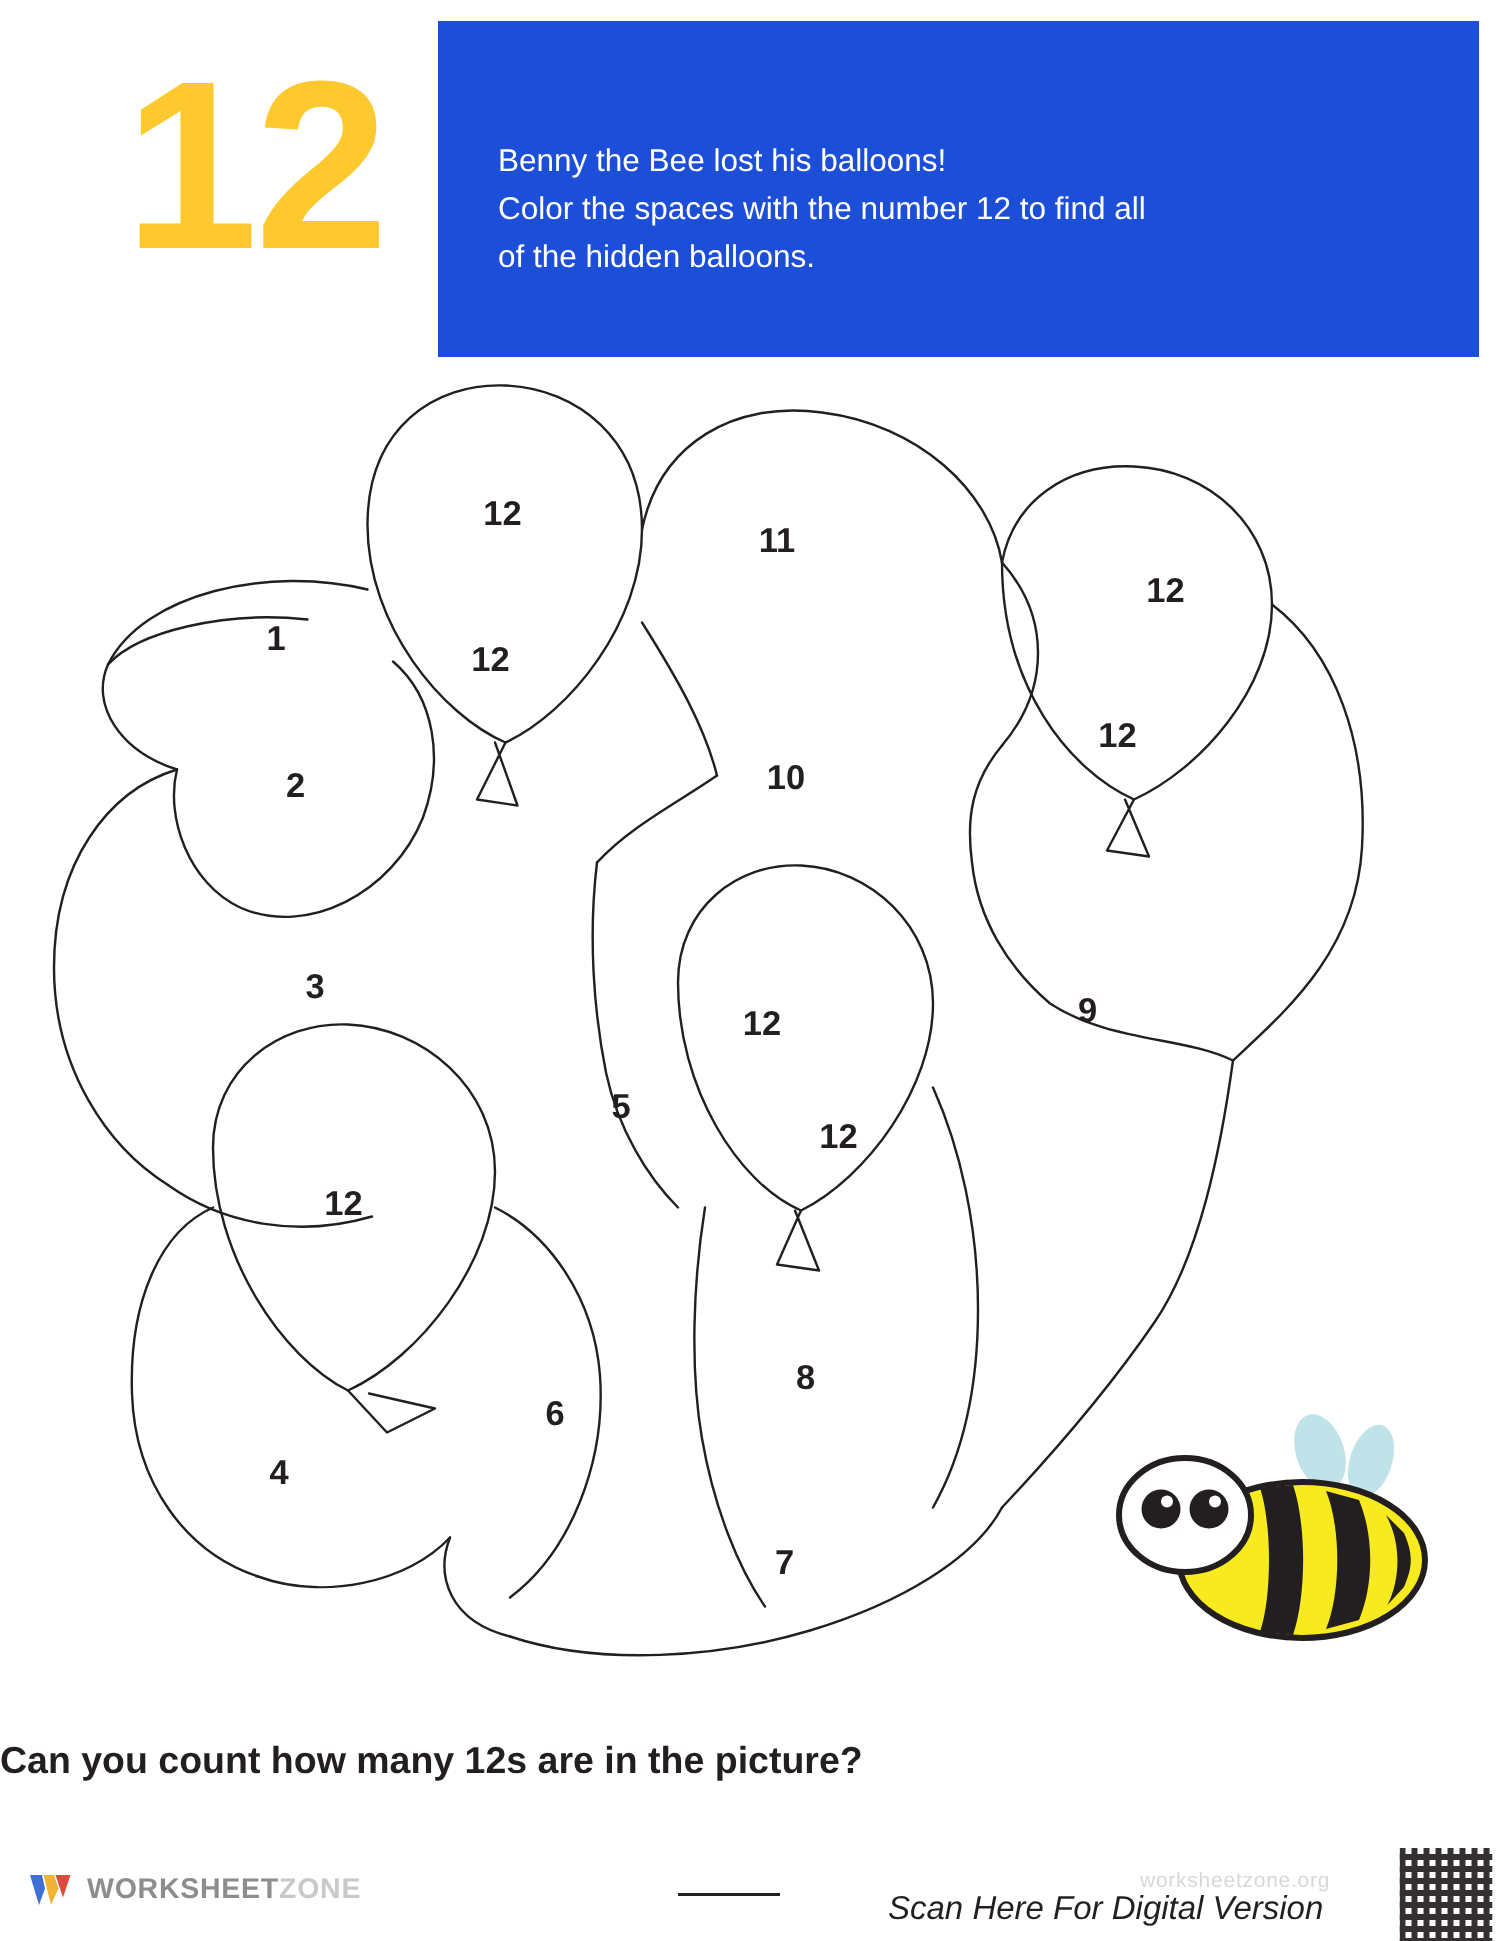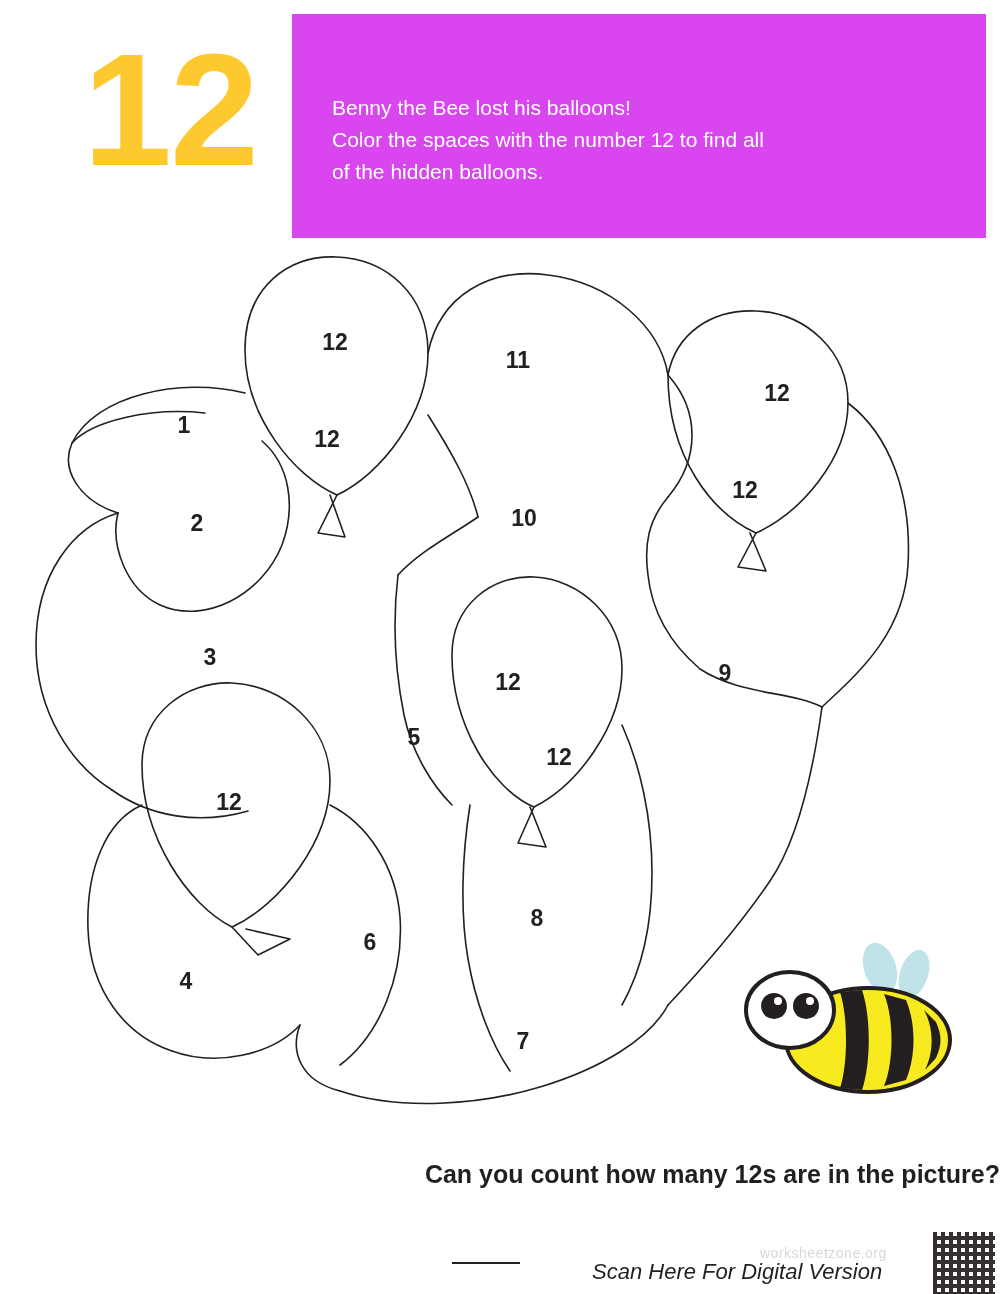--- a/index.html
+++ b/index.html
@@ -36,21 +36,21 @@
     letter-spacing: -2px;
     line-height: 1;
     user-select: none;
   }
   .instruction-band {
     position: absolute;
     left: 292px;
     top: 14px;
     width: 694px;
     height: 224px;
-    background: #d946ef;
+    background: #1d4ed8;
   }
   .instruction-text {
     position: absolute;
     left: 40px;
     top: 78px;
     width: 620px;
     color: #ffffff;
     font-size: 21px;
     line-height: 32px;
     font-weight: normal;
@@ -84,21 +84,21 @@
     width: 230px;
     height: 170px;
   }
 
   
   .question {
     position: absolute;
     left: 0;
     top: 1160px;
     width: 1000px;
-    text-align: right;
+    text-align: left;
     font-size: 25px;
     font-weight: bold;
     color: #231f20;
   }
 
   
   .footer {
     position: absolute;
     left: 0;
     top: 1215px;
@@ -262,17 +262,27 @@
     <circle cx="46" cy="66" r="13" fill="#231f20"></circle>
     <circle cx="78" cy="66" r="13" fill="#231f20"></circle>
     <circle cx="50" cy="61" r="4" fill="#ffffff"></circle>
     <circle cx="82" cy="61" r="4" fill="#ffffff"></circle>
   </svg>
 </div>
 
 <div class="question">Can you count how many 12s are in the picture?</div>
 
 <div class="footer">
+  <div class="brand">
+    <div class="brand-mark">
+      <svg width="30" height="30" viewBox="0 0 30 30">
+        <path d="M2,5 L8,25 L12,14 L10,5 Z" fill="#3d6fd6"></path>
+        <path d="M11,5 L16,25 L21,14 L18,5 Z" fill="#f2b233"></path>
+        <path d="M19,5 L24,20 L29,5 Z" fill="#e0483d"></path>
+      </svg>
+    </div>
+    <div class="brand-text"><span>WORKSHEET</span><span class="zone">ZONE</span></div>
+  </div>
   <div class="answer-line"></div>
   <div class="scan-text">Scan Here For Digital Version</div>
   <div class="qr"></div>
 </div>
 <div class="wm">worksheetzone.org</div>
 
 </body></html>

